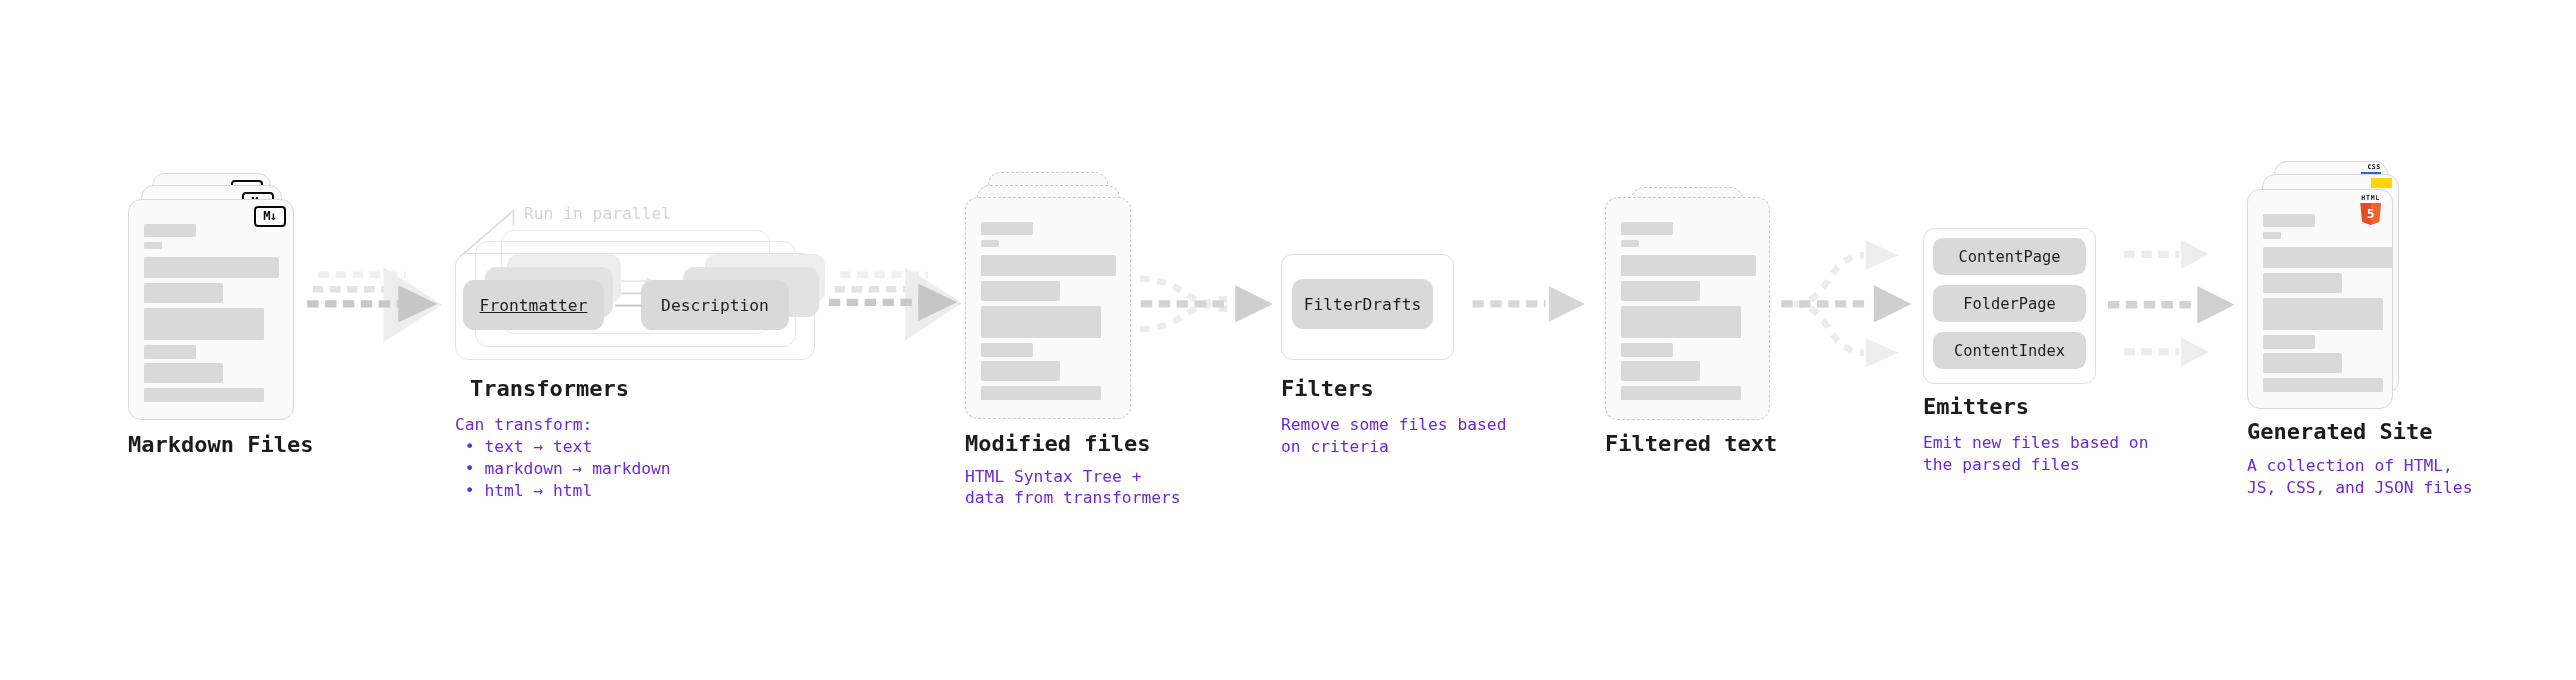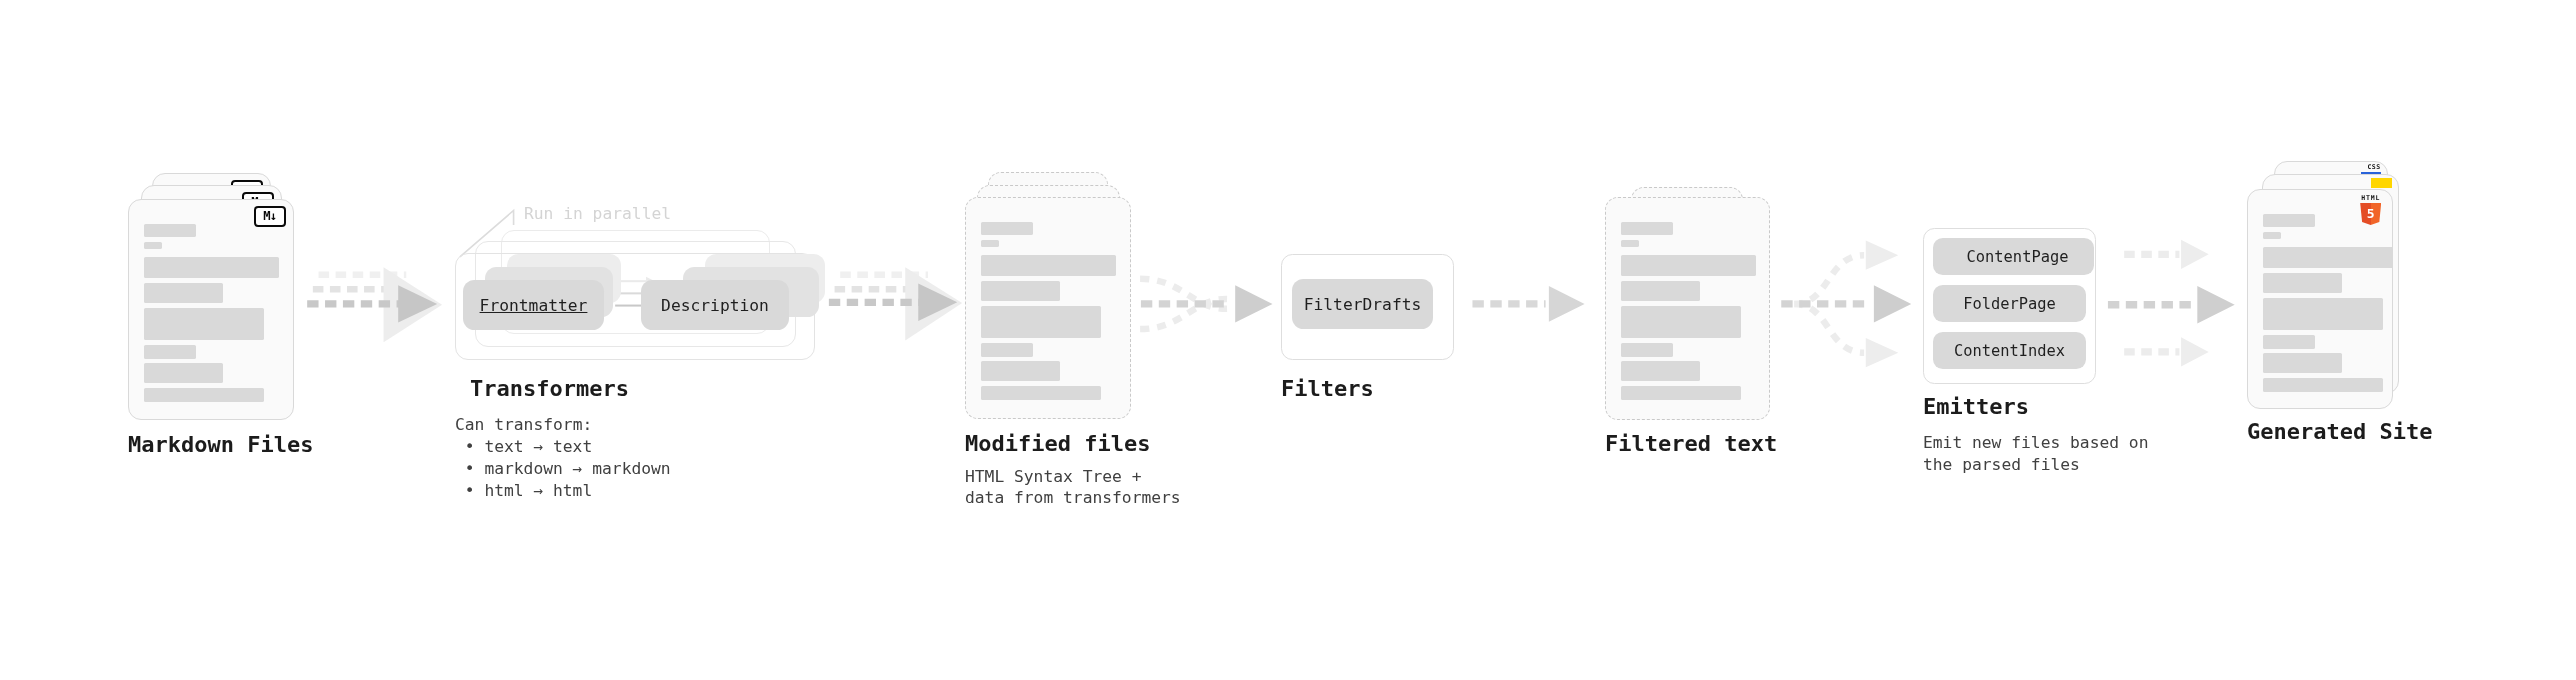--- a/index.html
+++ b/index.html
@@ -42,21 +42,21 @@
   .chip.small { border-radius:9.8px; font-size:15.4px; }
   .ghost1 { background:#e2e2e2; }
   .ghost2 { background:#ededed; }
 
   
   .title {
     position:absolute; color:#1c1c1c; font-size:22px; line-height:24.4px;
     font-weight:bold; white-space:nowrap;
   }
   .subtext {
-    position:absolute; color:#404040; font-size:16.3px; line-height:22px;
+    position:absolute; color:#6d28d9; font-size:16.3px; line-height:22px;
     white-space:nowrap;
   }
   .subtext.tight { line-height:21px; }
   .note {
     position:absolute; color:#d4d4d4; font-size:16.3px; white-space:nowrap;
   }
 
   
   .md-badge {
     position:absolute; top:5.7px; right:7.3px; width:32px; height:21px;
@@ -208,40 +208,44 @@
   </div>
   <div class="title" style="left:965px;top:432px;">Modified files</div>
   <div class="subtext tight" style="left:965px;top:466px;">
     <div>HTML Syntax Tree +</div>
     <div>data from transformers</div>
   </div>
 
   <div class="panel" style="left:1281px;top:254px;width:173px;height:106px;"></div>
   <div class="chip" style="left:1292px;top:279px;width:141px;height:50px;">FilterDrafts</div>
   <div class="title" style="left:1281px;top:377px;">Filters</div>
+  <div class="subtext" style="left:1281px;top:414px;">
+    <div>Remove some files based</div>
+    <div>on criteria</div>
+  </div>
 
   <div>
     <div class="file-card dashed" style="left:1631px;top:187px;width:112px;height:223px;"></div>
     <div class="file-card dashed" style="left:1605px;top:197px;width:165px;height:223px;">
       <div class="doc-lines">
           <div class="bar" style="left: 14.6px; top: 24.4px; width: 52px; height: 13px;"></div>
           <div class="bar" style="left: 14.6px; top: 42px; width: 18px; height: 6.5px;"></div>
           <div class="bar" style="left: 14.6px; top: 57px; width: 135px; height: 21px;"></div>
           <div class="bar" style="left: 14.6px; top: 83px; width: 79px; height: 20.3px;"></div>
           <div class="bar" style="left: 14.6px; top: 108px; width: 120px; height: 32px;"></div>
           <div class="bar" style="left: 14.6px; top: 145px; width: 52px; height: 14px;"></div>
           <div class="bar" style="left: 14.6px; top: 163px; width: 79px; height: 19.5px;"></div>
           <div class="bar" style="left: 14.6px; top: 188px; width: 120px; height: 14px;"></div>
         </div>
     </div>
   </div>
   <div class="title" style="left:1605px;top:432px;">Filtered text</div>
 
   <div class="panel" style="left:1923px;top:228px;width:173px;height:156px;"></div>
-  <div class="chip small" style="left:1933px;top:238px;width:153px;height:37px;padding-left:8px;">ContentPage</div>
+  <div class="chip small" style="left:1933px;top:238px;width:153px;height:37px;">ContentPage</div>
   <div class="chip small" style="left:1933px;top:285px;width:153px;height:37px;">FolderPage</div>
   <div class="chip small" style="left:1933px;top:332px;width:153px;height:37px;">ContentIndex</div>
   <div class="title" style="left:1923px;top:395px;">Emitters</div>
   <div class="subtext" style="left:1923px;top:432px;">
     <div>Emit new files based on</div>
     <div>the parsed files</div>
   </div>
 
   <div>
     <div class="file-card" style="left:2274px;top:161px;width:114px;height:220px;">
@@ -264,15 +268,19 @@
           <div class="bar" style="left: 14.6px; top: 57px; width: 135px; height: 21px;"></div>
           <div class="bar" style="left: 14.6px; top: 83px; width: 79px; height: 20.3px;"></div>
           <div class="bar" style="left: 14.6px; top: 108px; width: 120px; height: 32px;"></div>
           <div class="bar" style="left: 14.6px; top: 145px; width: 52px; height: 14px;"></div>
           <div class="bar" style="left: 14.6px; top: 163px; width: 79px; height: 19.5px;"></div>
           <div class="bar" style="left: 14.6px; top: 188px; width: 120px; height: 14px;"></div>
         </div>
     </div>
   </div>
   <div class="title" style="left:2247px;top:420px;">Generated Site</div>
+  <div class="subtext" style="left:2247px;top:455px;">
+    <div>A collection of HTML,</div>
+    <div>JS, CSS, and JSON files</div>
+  </div>
 
 </div>
 
 
 </body></html>

